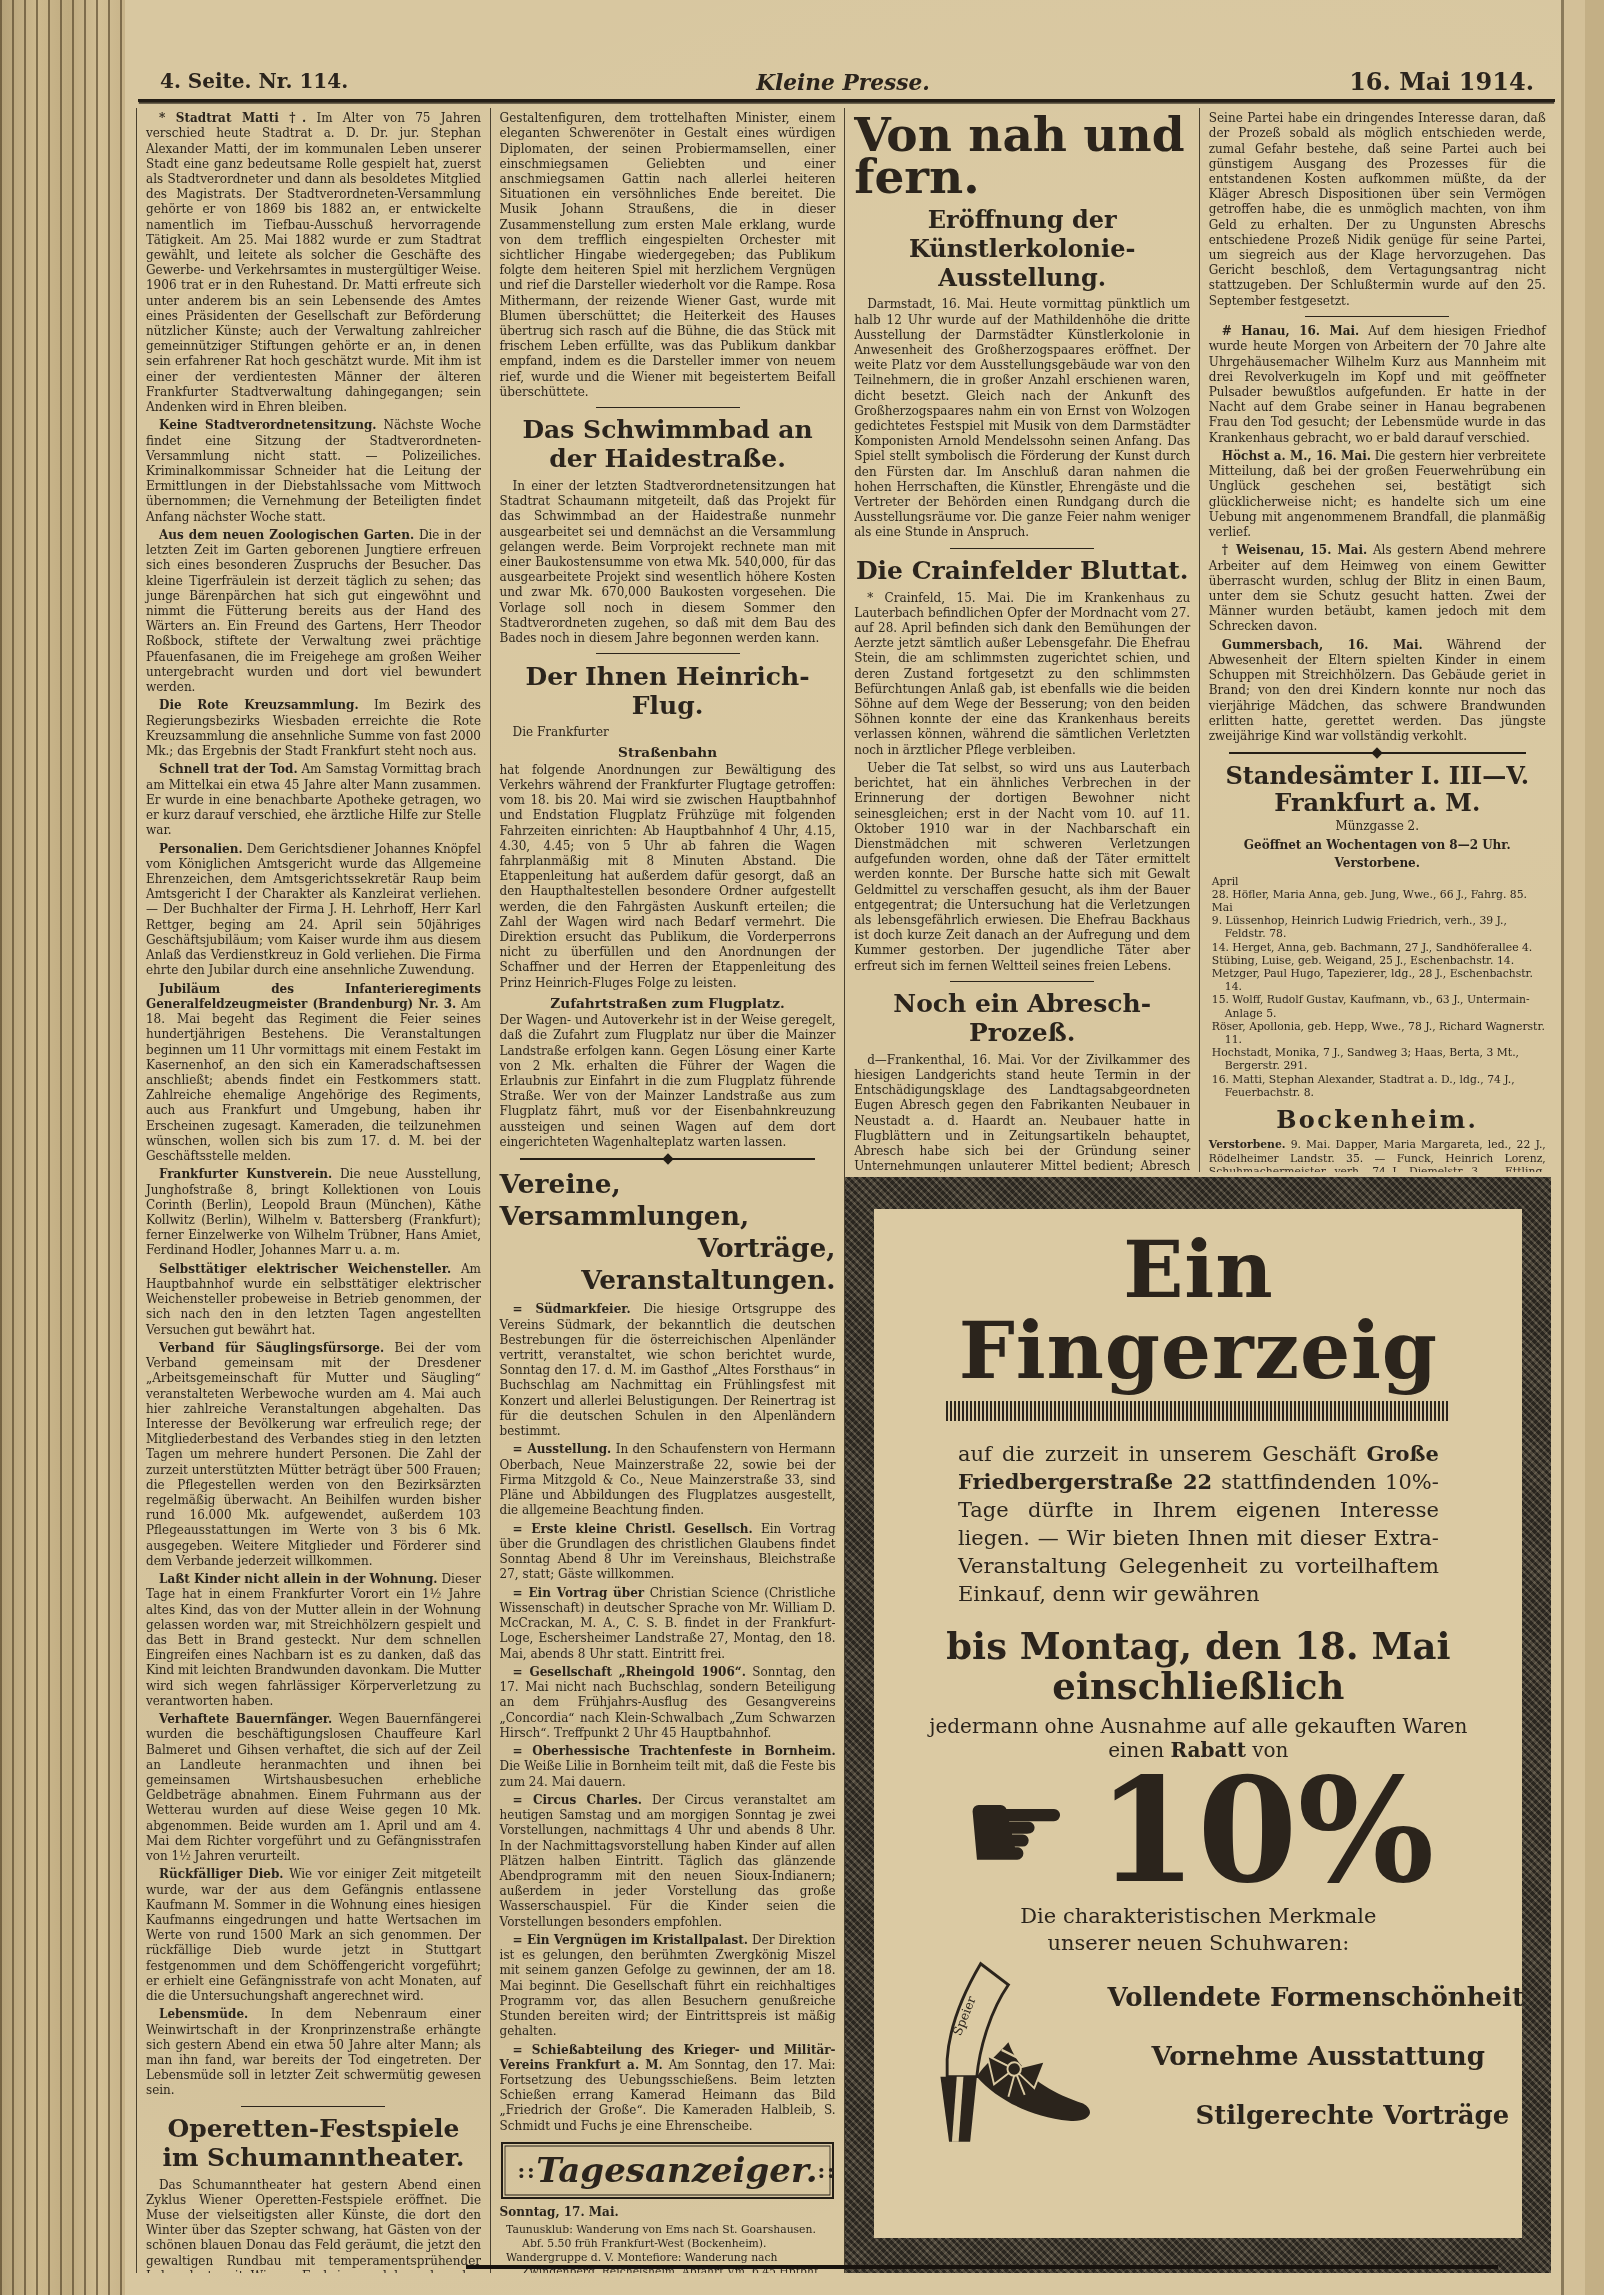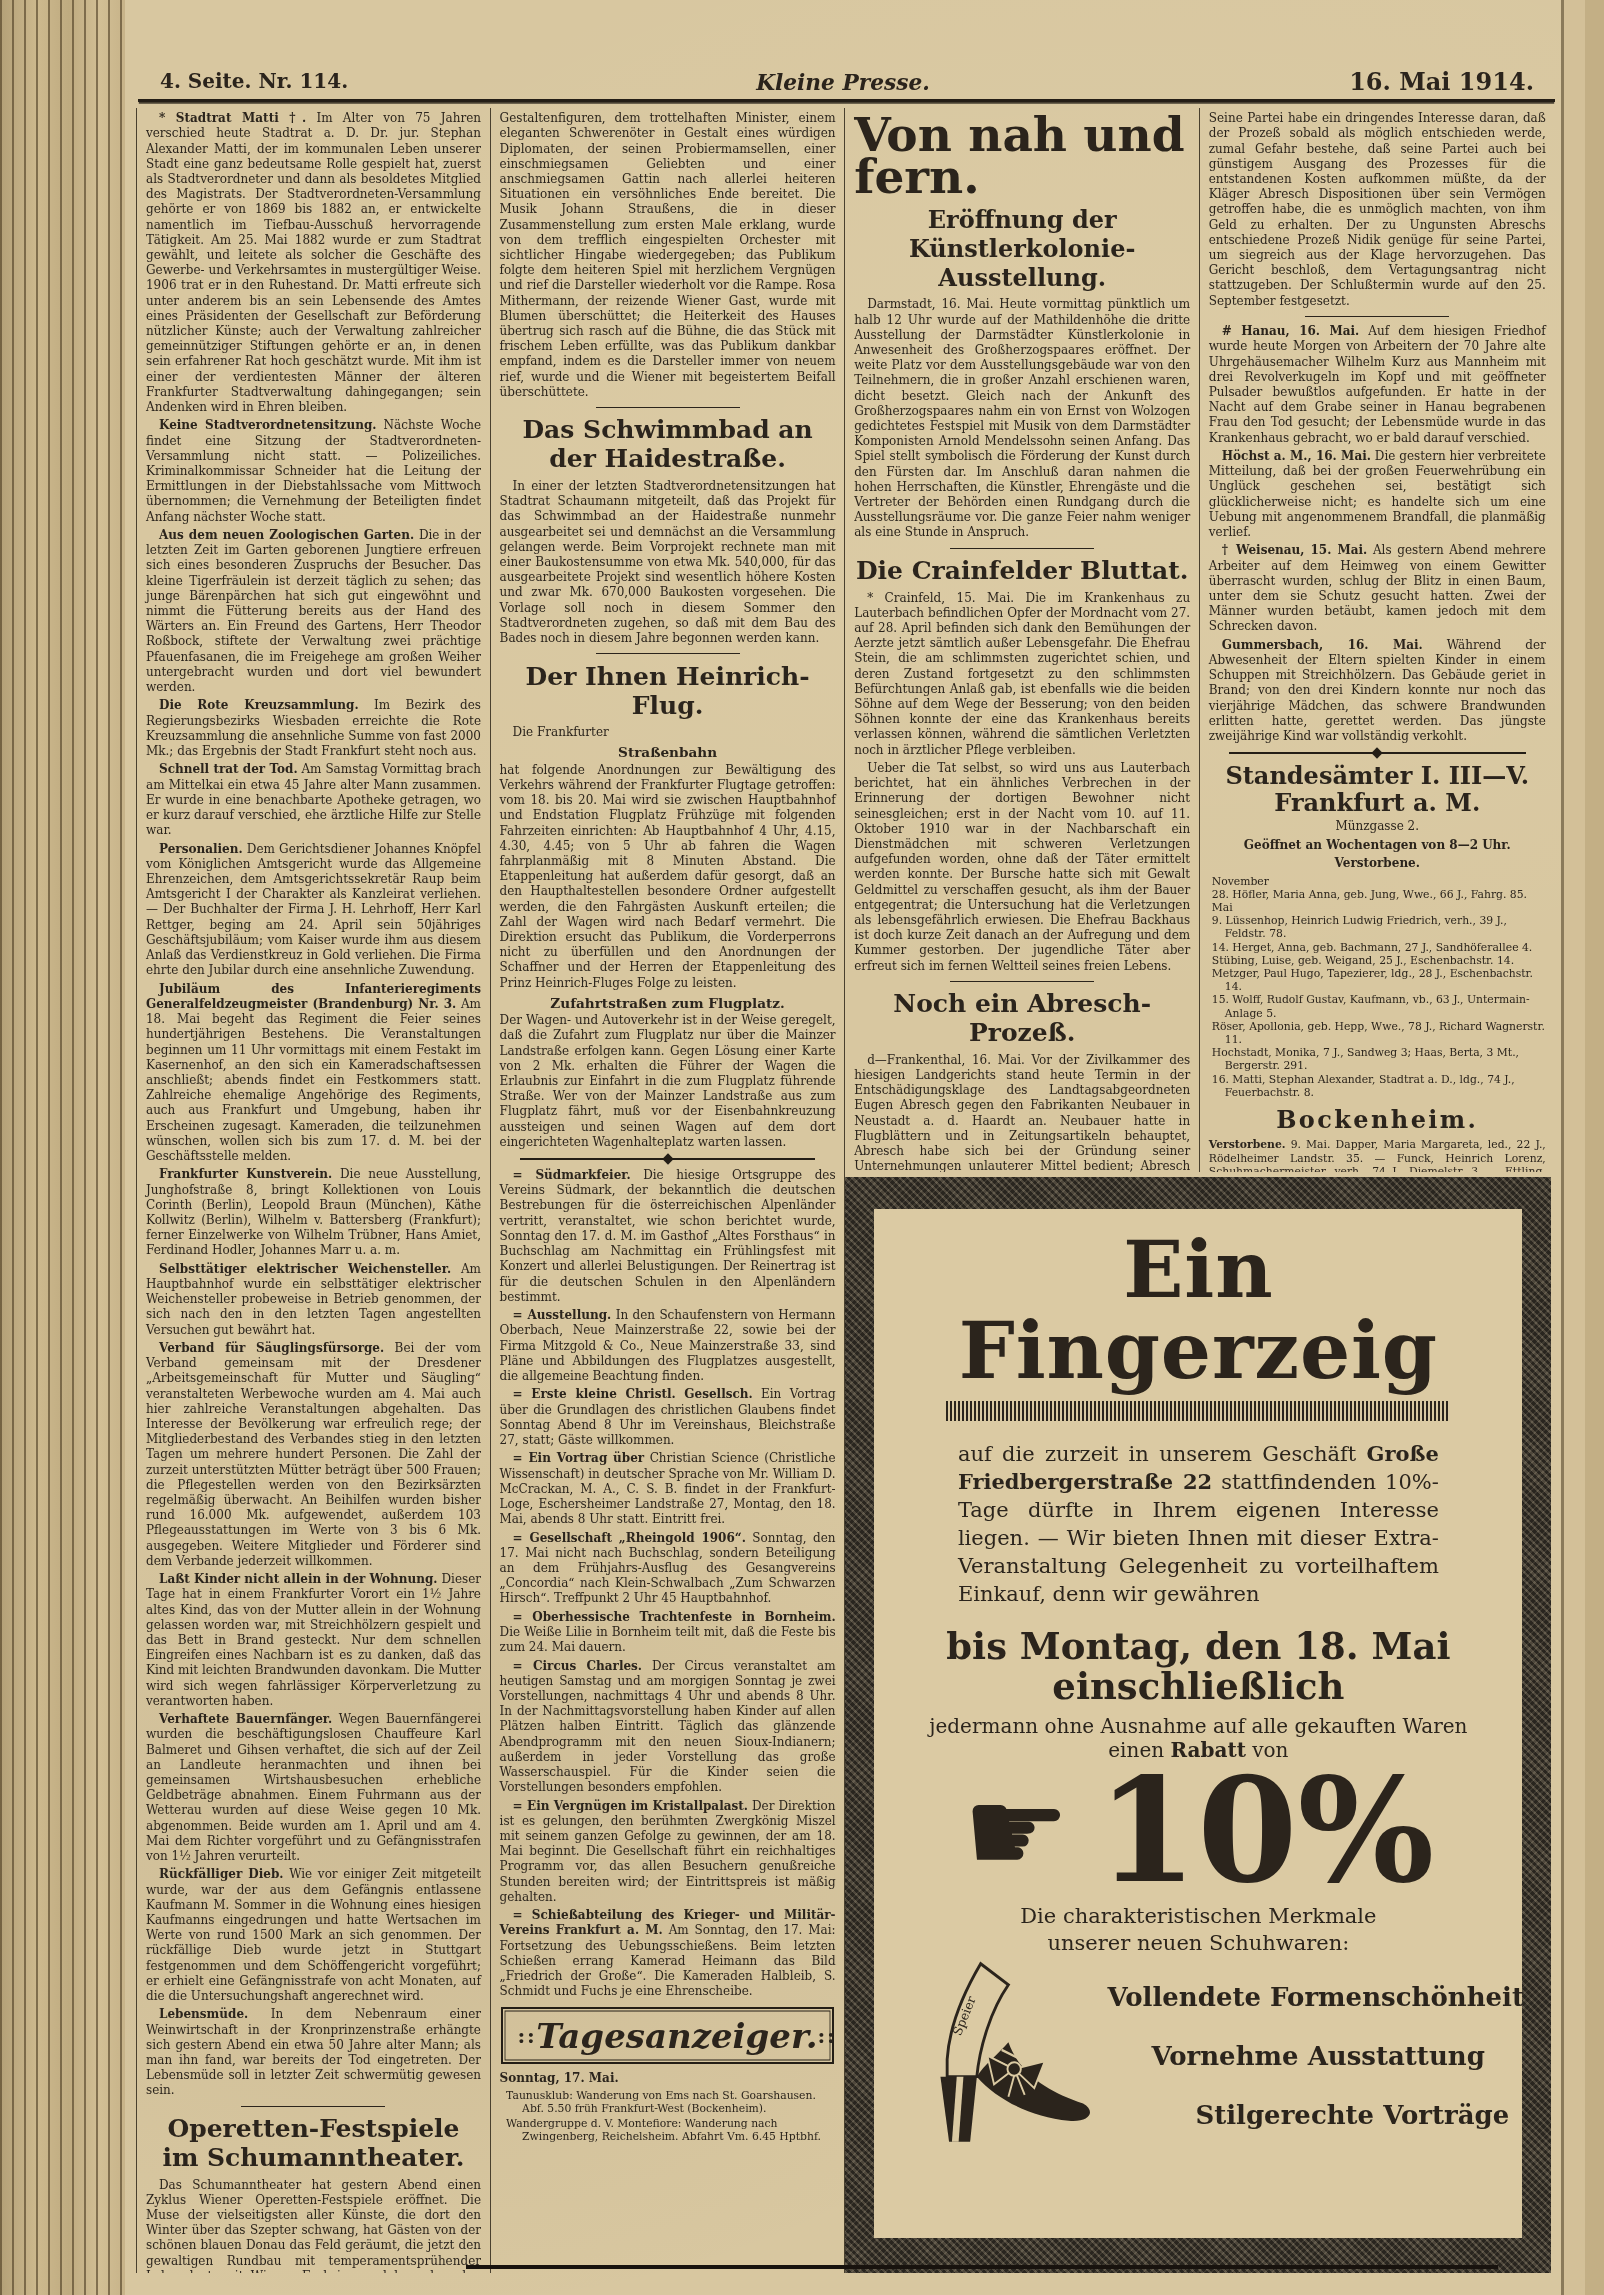--- a/index.html
+++ b/index.html
@@ -159,20 +159,21 @@
       <div class="divider"></div>
 
       <h2 class="art">Der Ihnen Heinrich-Flug.</h2>
       <p class="flug-intro">Die Frankfurter</p>
       <h3 class="flug-sub">Straßenbahn</h3>
       <p>hat folgende Anordnungen zur Bewältigung des Verkehrs während der Frankfurter Flugtage getroffen: vom 18. bis 20. Mai wird sie zwischen Hauptbahnhof und Endstation Flugplatz Frühzüge mit folgenden Fahrzeiten einrichten: Ab Hauptbahnhof 4 Uhr, 4.15, 4.30, 4.45; von 5 Uhr ab fahren die Wagen fahrplanmäßig mit 8 Minuten Abstand. Die Etappenleitung hat außerdem dafür gesorgt, daß an den Haupthaltestellen besondere Ordner aufgestellt werden, die den Fahrgästen Auskunft erteilen; die Zahl der Wagen wird nach Bedarf vermehrt. Die Direktion ersucht das Publikum, die Vorderperrons nicht zu überfüllen und den Anordnungen der Schaffner und der Herren der Etappenleitung des Prinz Heinrich-Fluges Folge zu leisten.</p>
       <h3 class="flug-sub">Zufahrtstraßen zum Flugplatz.</h3>
       <p>Der Wagen- und Autoverkehr ist in der Weise geregelt, daß die Zufahrt zum Flugplatz nur über die Mainzer Landstraße erfolgen kann. Gegen Lösung einer Karte von 2 Mk. erhalten die Führer der Wagen die Erlaubnis zur Einfahrt in die zum Flugplatz führende Straße. Wer von der Mainzer Landstraße aus zum Flugplatz fährt, muß vor der Eisenbahnkreuzung aussteigen und seinen Wagen auf dem dort eingerichteten Wagenhalteplatz warten lassen.</p>
       <div class="orn-divider"></div>
 
+      <h2 class="vereine-h"><span>Vereine, Versammlungen,</span><span class="l2">Vorträge, Veranstaltungen.</span></h2>
       <div>
 
           <p class="item"><b class="lead">= Südmarkfeier.</b> <span>Die hiesige Ortsgruppe des Vereins Südmark, der bekanntlich die deutschen Bestrebungen für die österreichischen Alpenländer vertritt, veranstaltet, wie schon berichtet wurde, Sonntag den 17. d. M. im Gasthof „Altes Forsthaus“ in Buchschlag am Nachmittag ein Frühlingsfest mit Konzert und allerlei Belustigungen. Der Reinertrag ist für die deutschen Schulen in den Alpenländern bestimmt.</span></p>
 
           <p class="item"><b class="lead">= Ausstellung.</b> <span>In den Schaufenstern von Hermann Oberbach, Neue Mainzerstraße 22, sowie bei der Firma Mitzgold &amp; Co., Neue Mainzerstraße 33, sind Pläne und Abbildungen des Flugplatzes ausgestellt, die allgemeine Beachtung finden.</span></p>
 
           <p class="item"><b class="lead">= Erste kleine Christl. Gesellsch.</b> <span>Ein Vortrag über die Grundlagen des christlichen Glaubens findet Sonntag Abend 8 Uhr im Vereinshaus, Bleichstraße 27, statt; Gäste willkommen.</span></p>
 
           <p class="item"><b class="lead">= Ein Vortrag über</b> <span>Christian Science (Christliche Wissenschaft) in deutscher Sprache von Mr. William D. McCrackan, M. A., C. S. B. findet in der Frankfurt-Loge, Eschersheimer Landstraße 27, Montag, den 18. Mai, abends 8 Uhr statt. Eintritt frei.</span></p>
 
@@ -235,21 +236,21 @@
               <p class="item"><b class="lead">Gummersbach, 16. Mai.</b> <span>Während der Abwesenheit der Eltern spielten Kinder in einem Schuppen mit Streichhölzern. Das Gebäude geriet in Brand; von den drei Kindern konnte nur noch das vierjährige Mädchen, das schwere Brandwunden erlitten hatte, gerettet werden. Das jüngste zweijährige Kind war vollständig verkohlt.</span></p>
             </div>
           <div class="orn-divider"></div>
 
           <h2 class="sa-head">Standesämter I. III—V. Frankfurt a. M.</h2>
           <p class="center">Münzgasse 2.</p>
           <p class="center bold">Geöffnet an Wochentagen von 8—2 Uhr.</p>
           <p class="center bold">Verstorbene.</p>
           <div>
 
-              <p class="sa-line">November</p>
+              <p class="sa-line">April</p>
 
               <p class="sa-line">28. Höfler, Maria Anna, geb. Jung, Wwe., 66 J., Fahrg. 85.</p>
 
               <p class="sa-line">Mai</p>
 
               <p class="sa-line">9. Lüssenhop, Heinrich Ludwig Friedrich, verh., 39 J., Feldstr. 78.</p>
 
               <p class="sa-line">14. Herget, Anna, geb. Bachmann, 27 J., Sandhöferallee 4.</p>
 
               <p class="sa-line">Stübing, Luise, geb. Weigand, 25 J., Eschenbachstr. 14.</p>

